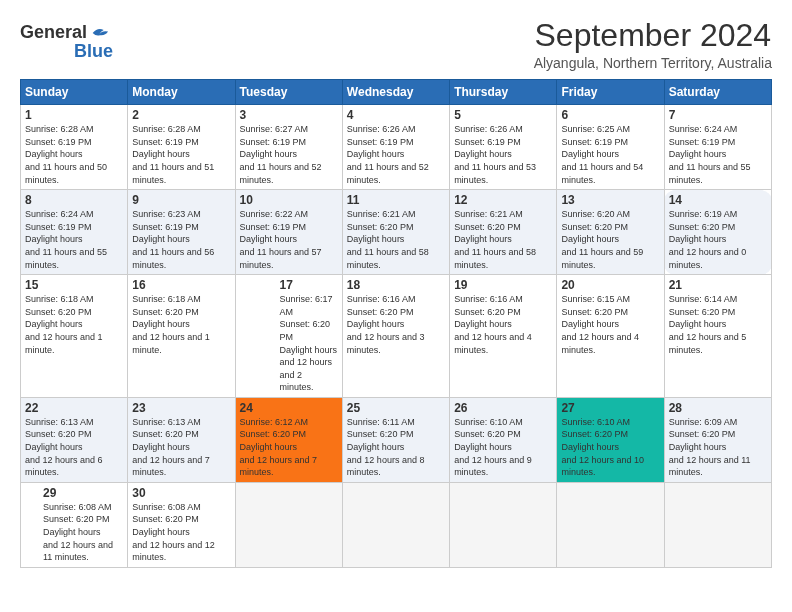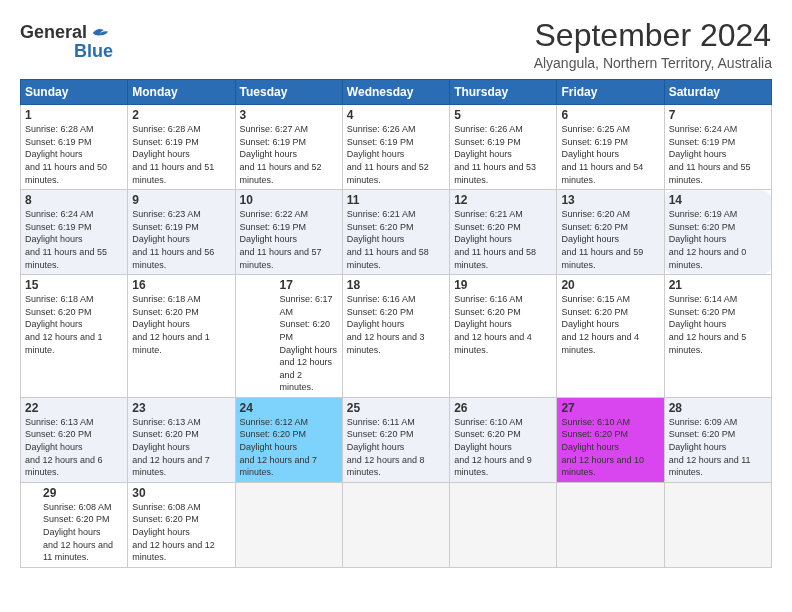--- a/index.html
+++ b/index.html
@@ -214,33 +214,33 @@
         </tr>
         <tr style="background: rgb(238, 242, 248);">
           <td style="background: rgb(238, 242, 248);">
         <span class="day-number">22</span>
         <span class="cell-text">Sunrise: 6:13 AM<br>Sunset: 6:20 PM<br>Daylight hours<br>and 12 hours and 6 minutes.</span>
       </td>
           <td style="background: rgb(238, 242, 248);">
         <span class="day-number">23</span>
         <span class="cell-text">Sunrise: 6:13 AM<br>Sunset: 6:20 PM<br>Daylight hours<br>and 12 hours and 7 minutes.</span>
       </td>
-          <td style="background: #7dd3fc;">
+          <td style="background: #f97316;">
         <span class="day-number">24</span>
         <span class="cell-text">Sunrise: 6:12 AM<br>Sunset: 6:20 PM<br>Daylight hours<br>and 12 hours and 7 minutes.</span>
       </td>
           <td style="background: rgb(238, 242, 248);">
         <span class="day-number">25</span>
         <span class="cell-text">Sunrise: 6:11 AM<br>Sunset: 6:20 PM<br>Daylight hours<br>and 12 hours and 8 minutes.</span>
       </td>
           <td style="background: rgb(238, 242, 248);">
         <span class="day-number">26</span>
         <span class="cell-text">Sunrise: 6:10 AM<br>Sunset: 6:20 PM<br>Daylight hours<br>and 12 hours and 9 minutes.</span>
       </td>
-          <td style="background: #d946ef;">
+          <td style="background: #14b8a6;">
         <span class="day-number">27</span>
         <span class="cell-text">Sunrise: 6:10 AM<br>Sunset: 6:20 PM<br>Daylight hours<br>and 12 hours and 10 minutes.</span>
       </td>
           <td style="background: rgb(238, 242, 248);">
         <span class="day-number">28</span>
         <span class="cell-text">Sunrise: 6:09 AM<br>Sunset: 6:20 PM<br>Daylight hours<br>and 12 hours and 11 minutes.</span>
       </td>
         </tr>
         <tr style="background: rgb(255, 255, 255);">
           <td style="background: rgb(255, 255, 255); padding-left: 22px;">

